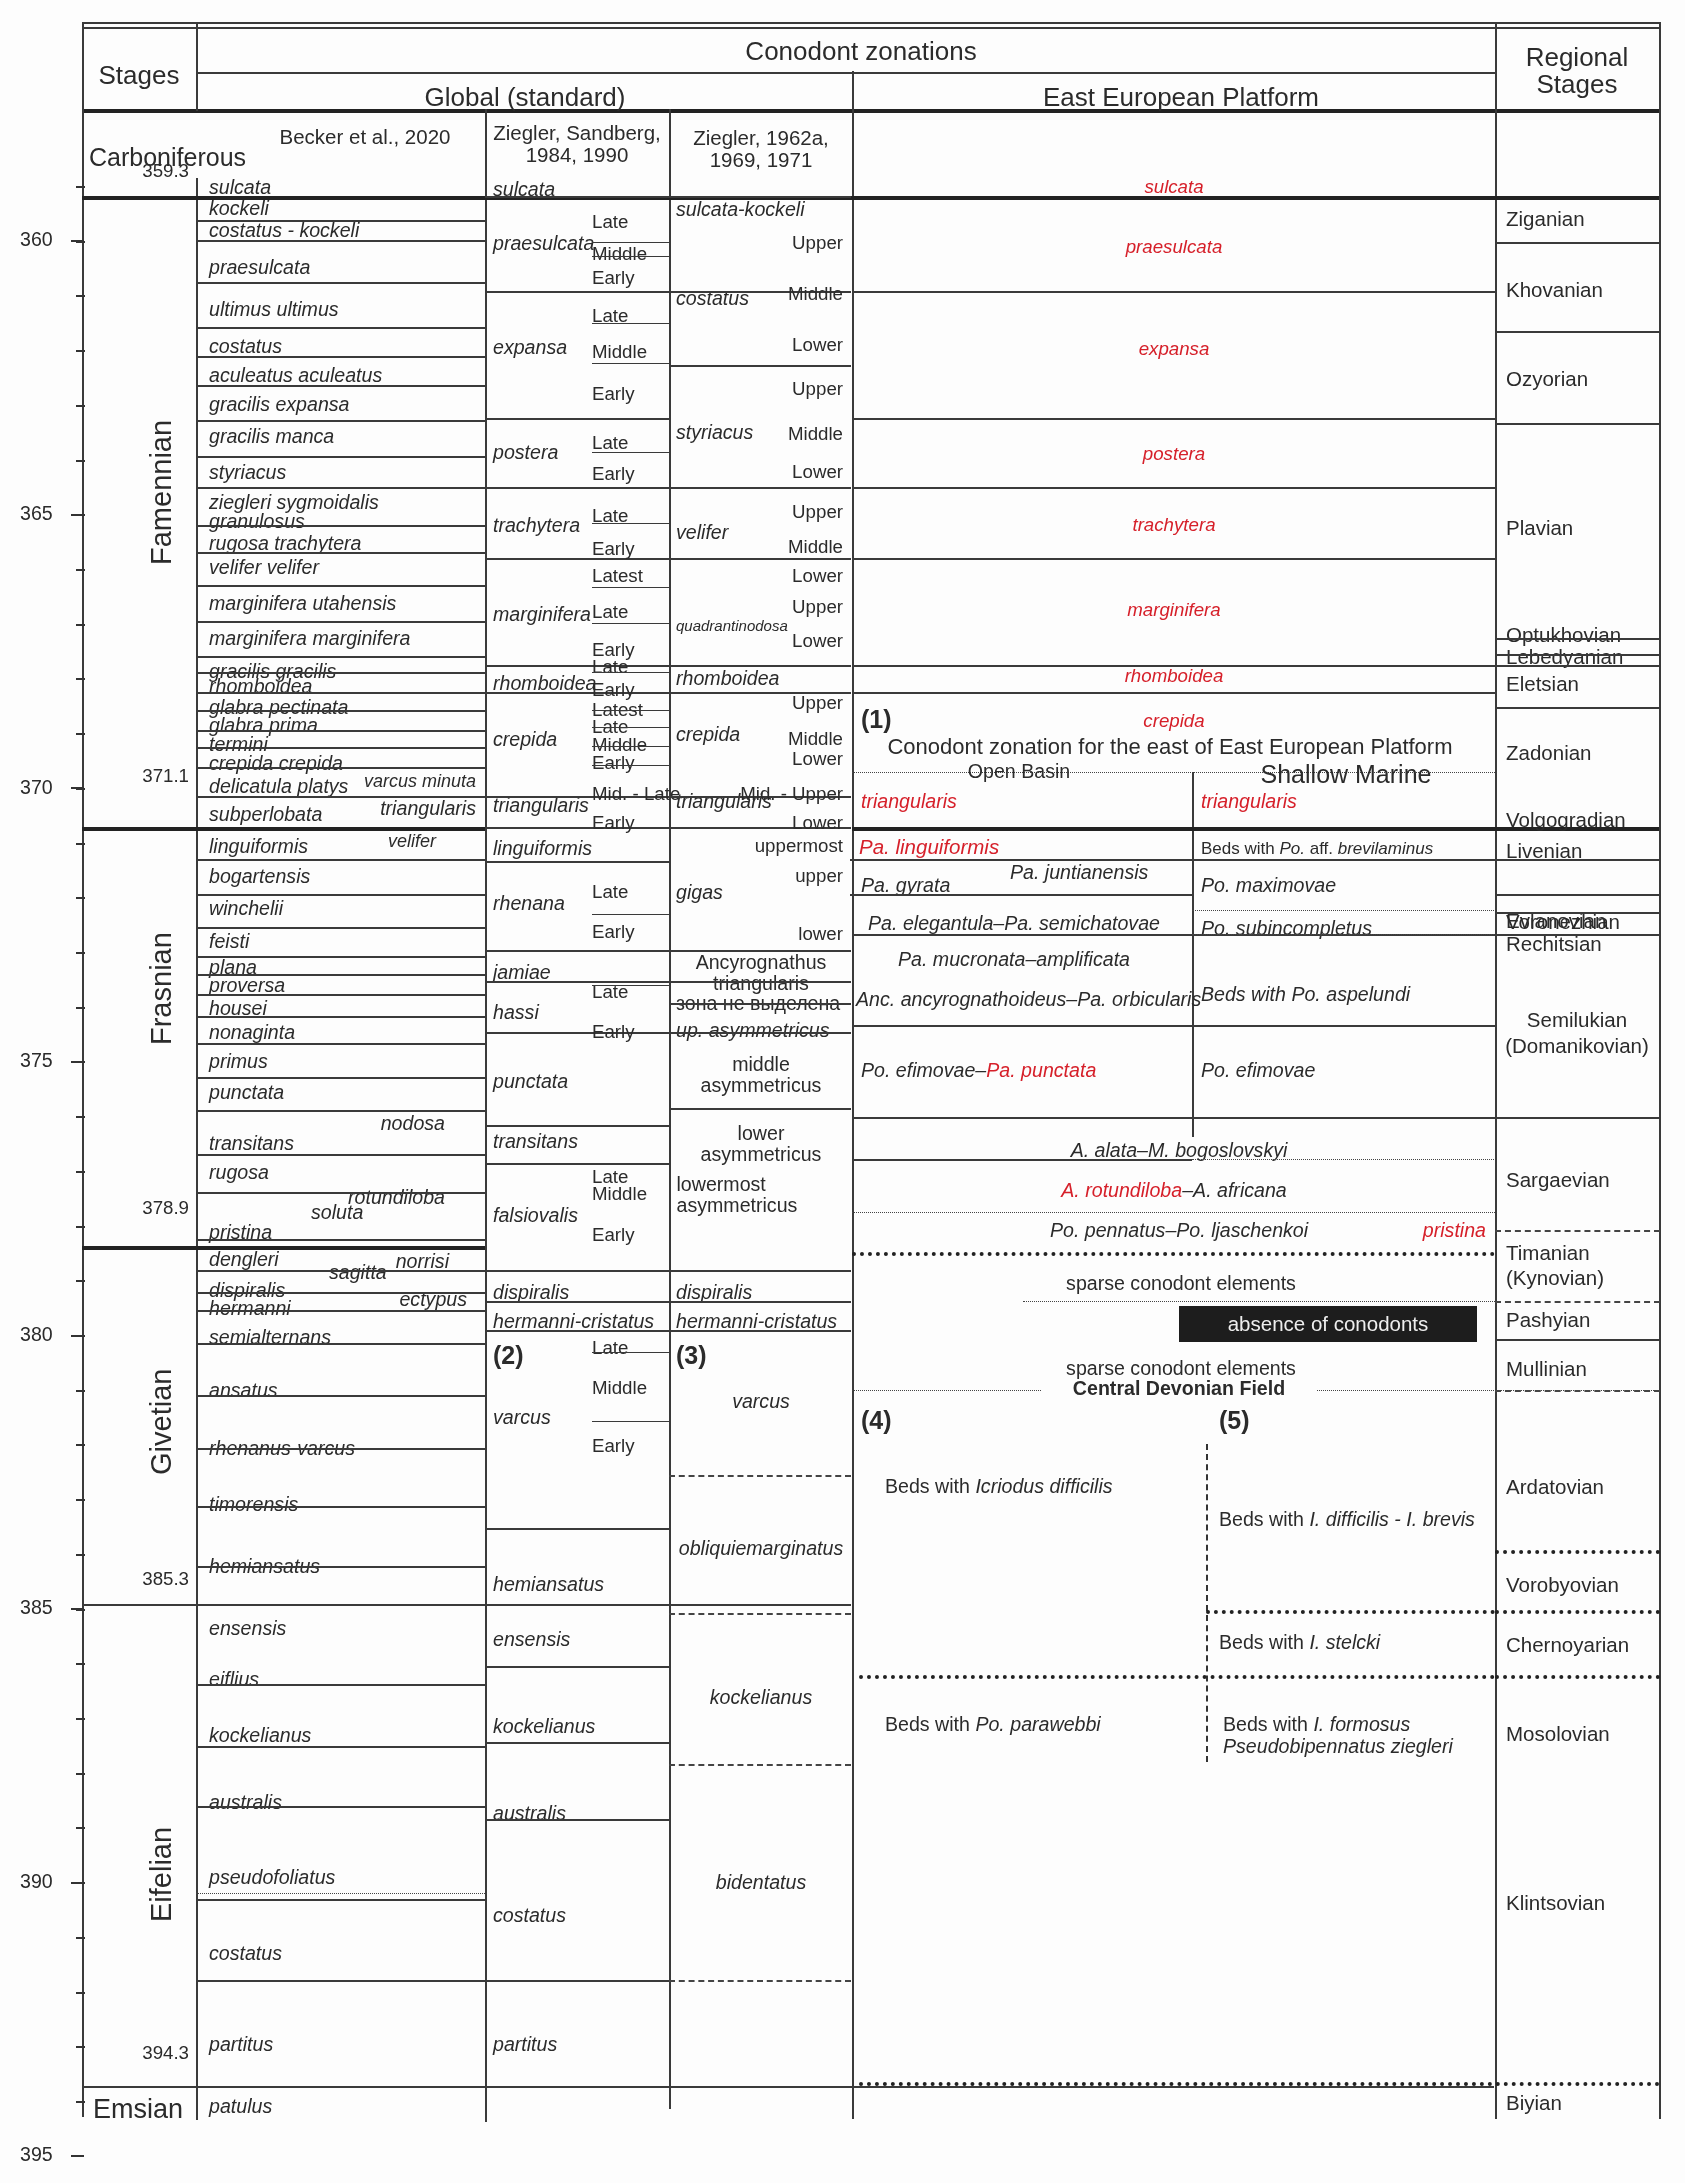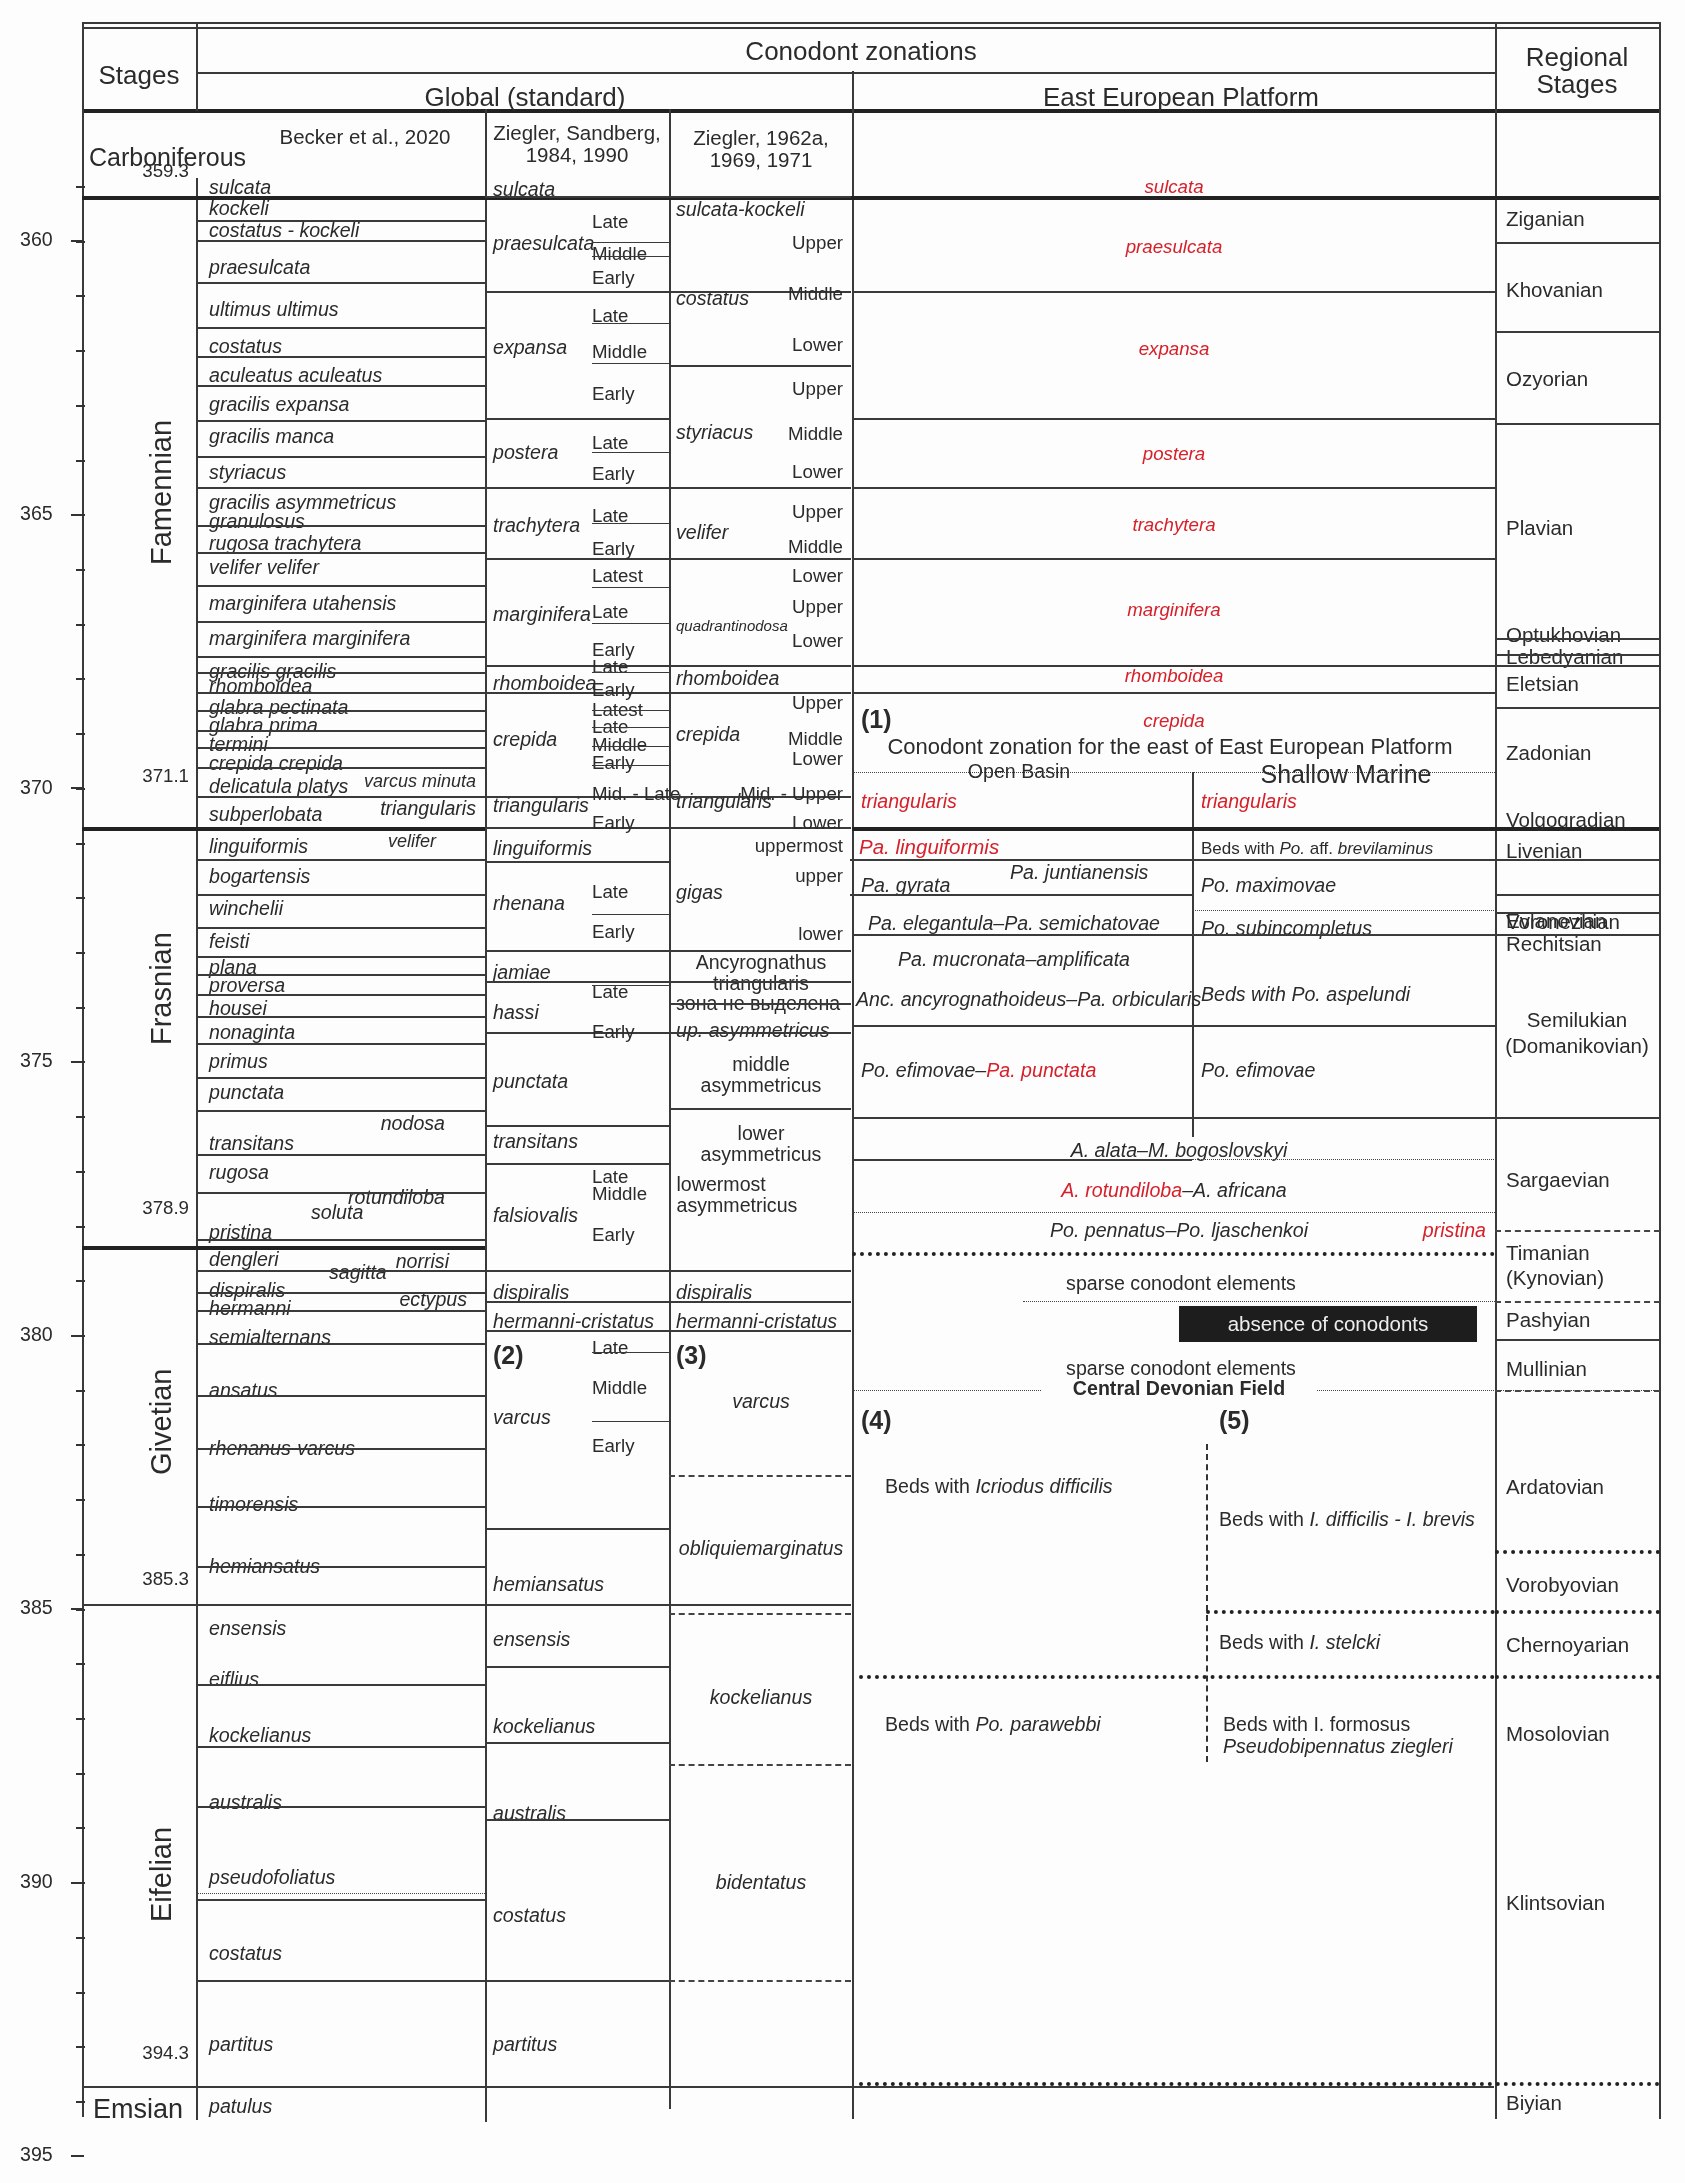--- a/index.html
+++ b/index.html
@@ -114,21 +114,21 @@
     <div class="t it" style="left: 209px; top: 178px; font-size: 19.6px;">sulcata</div>
     <div class="t it" style="left: 209px; top: 199px; font-size: 19.6px;">kockeli</div>
     <div class="t it" style="left: 209px; top: 221px; font-size: 19.6px;">costatus - kockeli</div>
     <div class="t it" style="left: 209px; top: 258px; font-size: 19.6px;">praesulcata</div>
     <div class="t it" style="left: 209px; top: 300px; font-size: 19.6px;">ultimus ultimus</div>
     <div class="t it" style="left: 209px; top: 337px; font-size: 19.6px;">costatus</div>
     <div class="t it" style="left: 209px; top: 366px; font-size: 19.6px;">aculeatus aculeatus</div>
     <div class="t it" style="left: 209px; top: 395px; font-size: 19.6px;">gracilis expansa</div>
     <div class="t it" style="left: 209px; top: 427px; font-size: 19.6px;">gracilis manca</div>
     <div class="t it" style="left: 209px; top: 463px; font-size: 19.6px;">styriacus</div>
-    <div class="t it" style="left: 209px; top: 493px; font-size: 19.6px;">gracilis asymmetricus</div>
+    <div class="t it" style="left: 209px; top: 493px; font-size: 19.6px;">ziegleri sygmoidalis</div>
     <div class="t it" style="left: 209px; top: 512px; font-size: 19.6px;">granulosus</div>
     <div class="t it" style="left: 209px; top: 534px; font-size: 19.6px;">rugosa trachytera</div>
     <div class="t it" style="left: 209px; top: 558px; font-size: 19.6px;">velifer velifer</div>
     <div class="t it" style="left: 209px; top: 594px; font-size: 19.6px;">marginifera utahensis</div>
     <div class="t it" style="left: 209px; top: 629px; font-size: 19.6px;">marginifera marginifera</div>
     <div class="t it" style="left: 209px; top: 662px; font-size: 19.6px;">gracilis gracilis</div>
     <div class="t it" style="left: 209px; top: 677px; font-size: 19.6px;">rhomboidea</div>
     <div class="t it" style="left: 209px; top: 698px; font-size: 19.6px;">glabra pectinata</div>
     <div class="t it" style="left: 209px; top: 716px; font-size: 19.6px;">glabra prima</div>
     <div class="t it" style="left: 209px; top: 735px; font-size: 19.6px;">termini</div>
@@ -446,21 +446,21 @@
     <div class="t" style="left: 1179px; top: 1379px; font-size: 19.6px; font-weight: bold; transform: translateX(-50%); text-align: center;">Central Devonian Field</div>
     <div class="t" style="left: 861px; top: 1408px; font-size: 25px; font-weight: bold;">(4)</div>
     <div class="t" style="left: 1219px; top: 1408px; font-size: 25px; font-weight: bold;">(5)</div>
     <div class="vl dash" style="left: 1206px; top: 1444px; height: 318px;"></div>
     <div class="t" style="left: 885px; top: 1477px; font-size: 19.6px;"><span>Beds with </span><span style="font-style: italic;">Icriodus difficilis</span></div>
     <div class="t" style="left: 1219px; top: 1510px; font-size: 19.6px;"><span>Beds with </span><span style="font-style: italic;">I. difficilis - I. brevis</span></div>
     <div class="hl bigdot" style="left: 1206px; width: 289px; top: 1610px;"></div>
     <div class="t" style="left: 1219px; top: 1633px; font-size: 19.6px;"><span>Beds with </span><span style="font-style: italic;">I. stelcki</span></div>
     <div class="hl bigdot" style="left: 859px; width: 636px; top: 1675px;"></div>
     <div class="t" style="left: 885px; top: 1715px; font-size: 19.6px;"><span>Beds with </span><span style="font-style: italic;">Po. parawebbi</span></div>
-    <div class="t" style="left: 1223px; top: 1715px; font-size: 19.6px;"><span>Beds with </span><span style="">I. formosus</span></div>
+    <div class="t" style="left: 1223px; top: 1715px; font-size: 19.6px;"><span>Beds with </span><span style="font-style: italic;">I. formosus</span></div>
     <div class="t it" style="left: 1223px; top: 1737px; font-size: 19.6px;">Pseudobipennatus ziegleri</div>
     <div class="hl bigdot" style="left: 859px; width: 801px; top: 2082px;"></div>
     <div class="t" style="left: 1506px; top: 209px; font-size: 20.5px;">Ziganian</div>
     <div class="t" style="left: 1506px; top: 280px; font-size: 20.5px;">Khovanian</div>
     <div class="t" style="left: 1506px; top: 369px; font-size: 20.5px;">Ozyorian</div>
     <div class="t" style="left: 1506px; top: 518px; font-size: 20.5px;">Plavian</div>
     <div class="t" style="left: 1506px; top: 625px; font-size: 20.5px;">Optukhovian</div>
     <div class="t" style="left: 1506px; top: 647px; font-size: 20.5px;">Lebedyanian</div>
     <div class="t" style="left: 1506px; top: 674px; font-size: 20.5px;">Eletsian</div>
     <div class="t" style="left: 1506px; top: 743px; font-size: 20.5px;">Zadonian</div>

